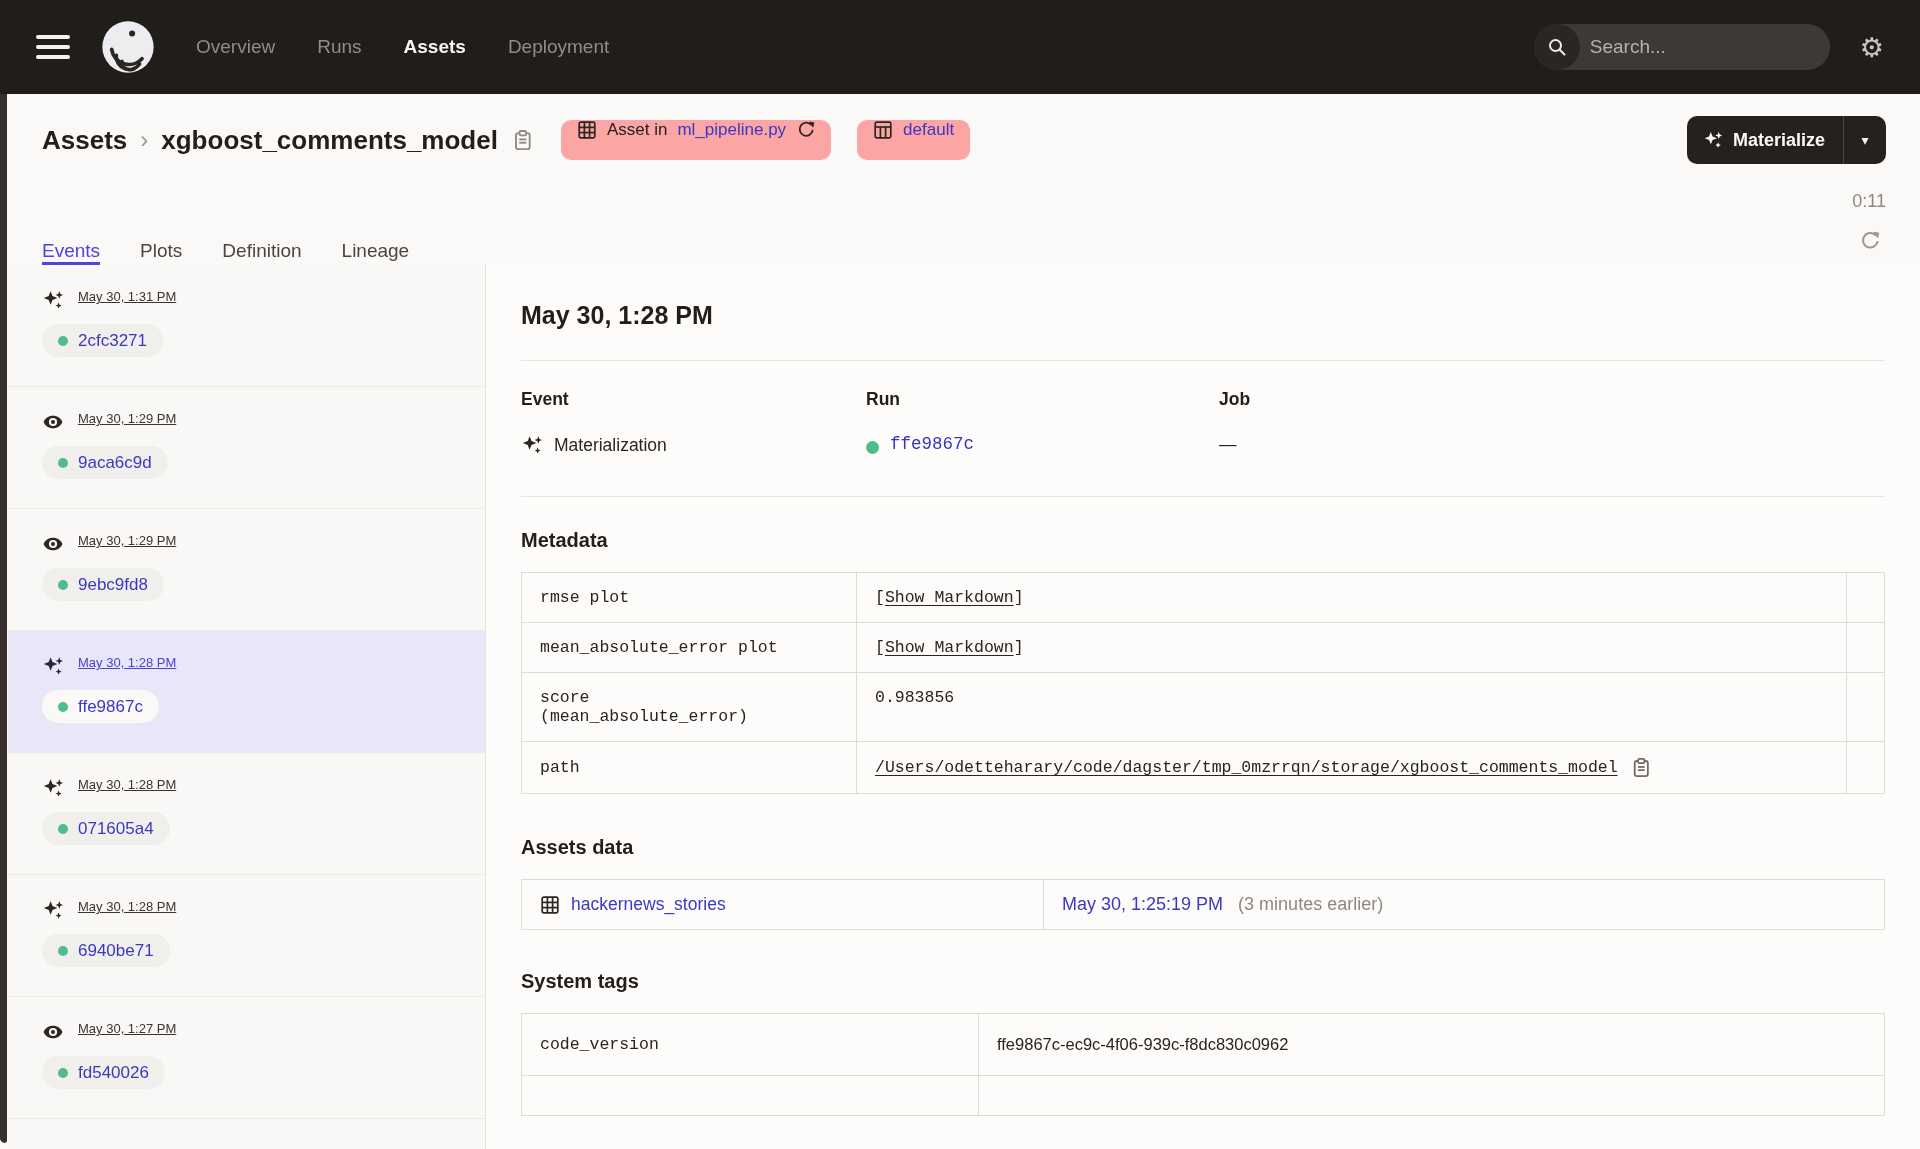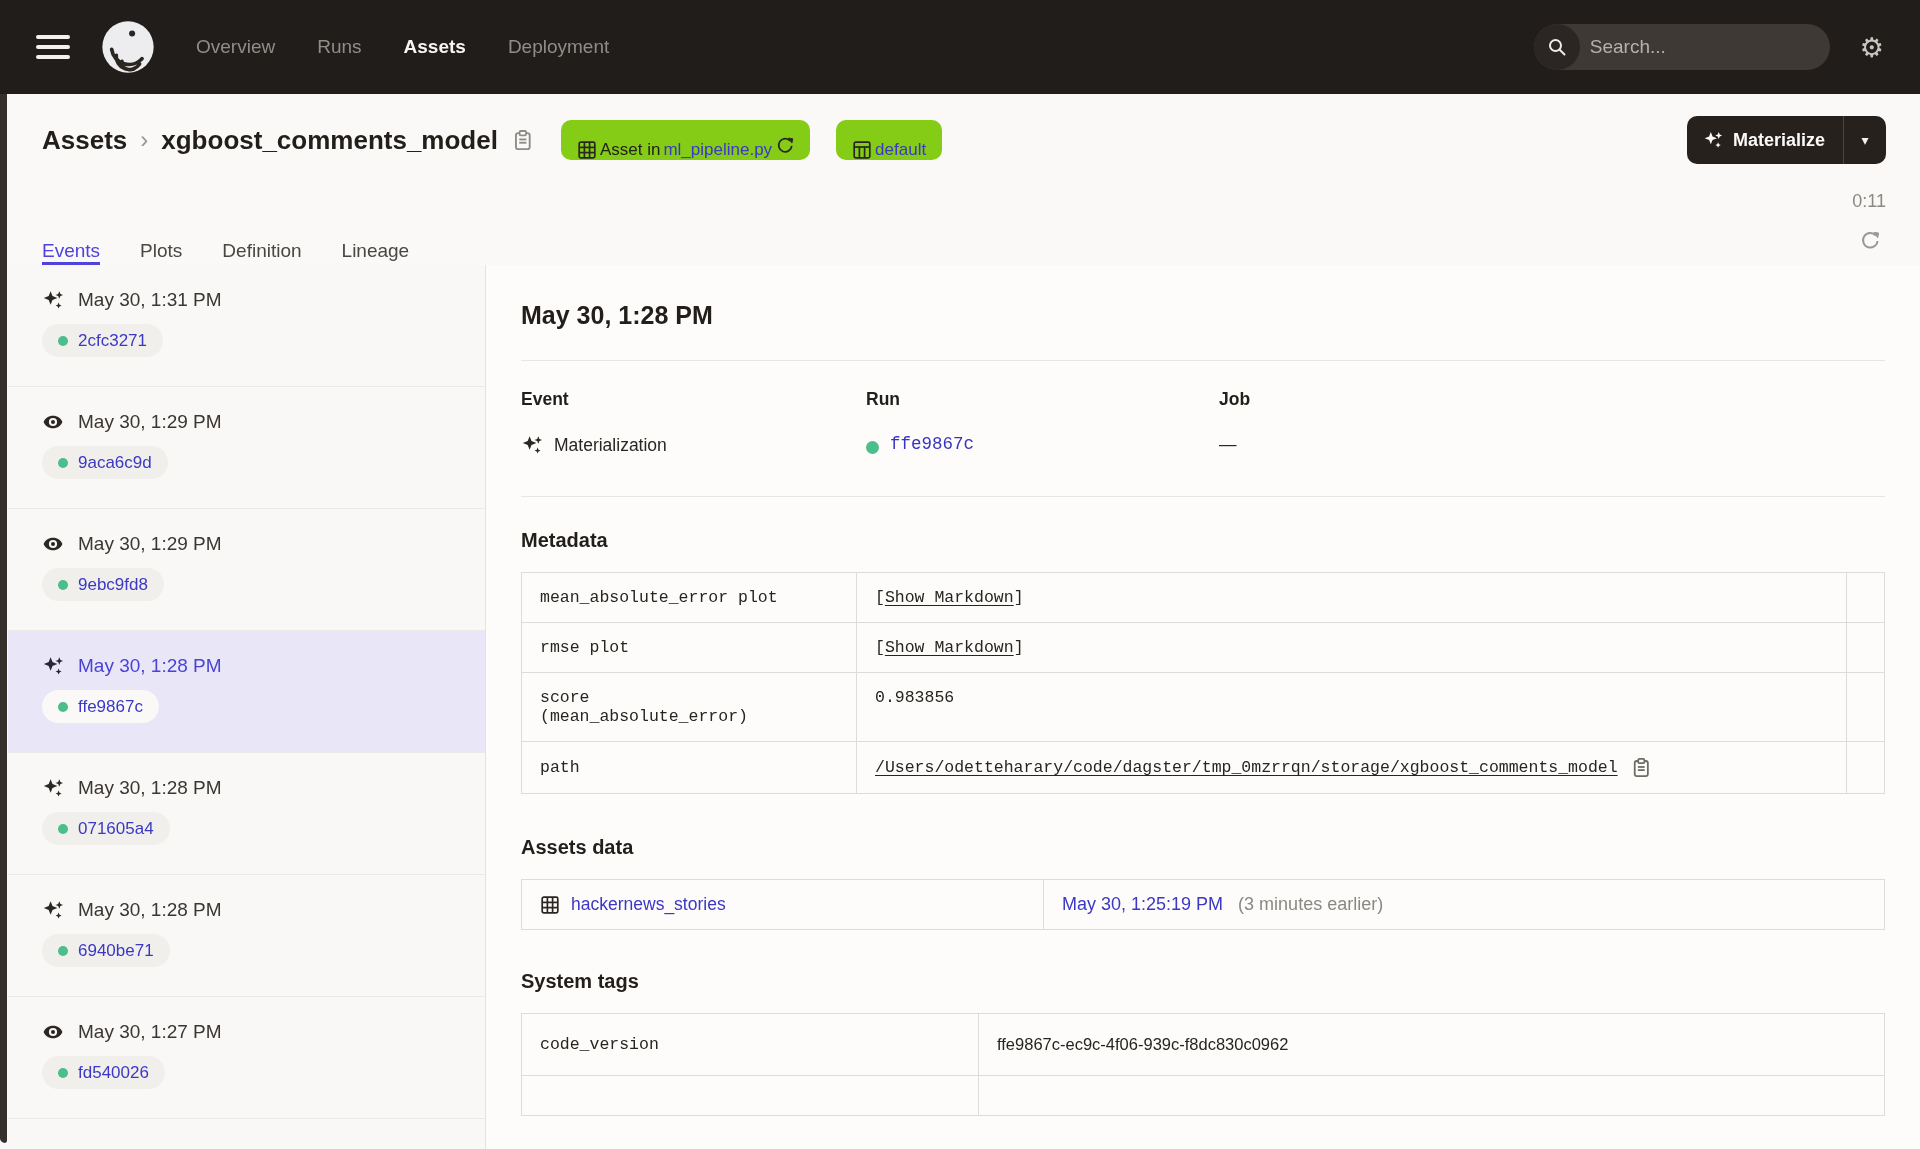--- a/index.html
+++ b/index.html
@@ -30,21 +30,21 @@
     border-bottom-left-radius:9px; border-bottom-right-radius:4px; }
 
   
   .header-row { display:flex; align-items:center; padding:22px 34px 0 42px; height:70px; }
   .breadcrumb { display:flex; align-items:center; gap:13px; font-size:26px; color:#221E1A; }
   .crumb-root { font-weight:bold; cursor:pointer; }
   .crumb-sep { color:#9A9792; font-size:24px; }
   .crumb-asset { font-weight:bold; }
   .icon-btn { color:#8F8C88; display:inline-flex; cursor:pointer; }
   .badges { display:flex; gap:26px; margin-left:28px; }
-  .badge { display:flex; align-items:flex-end; gap:3px; background:#84cc16; border-radius:10px;
+  .badge { display:flex; align-items:flex-start; gap:10px; background:#fca5a5; border-radius:10px;
     height:40px; padding:0 16px; font-size:17px; color:#221E1A; cursor:pointer; }
   .badge .link { color:#3B38C4; }
   .badge svg { color:#2A2622; }
   .badge .refresh { color:#8F8C88; }
   .mat-btn { margin-left:auto; display:flex; align-items:stretch; background:#26211D; border-radius:10px;
     height:48px; overflow:hidden; cursor:pointer; }
   .mat-main { display:flex; align-items:center; gap:10px; padding:0 18px 0 16px; color:#FBFAF9;
     font-size:18px; font-weight:bold; }
   .mat-div { width:1px; background:#4A4540; }
   .mat-caret { width:42px; display:flex; align-items:center; justify-content:center; color:#F4F2F0;
@@ -56,21 +56,21 @@
   .tab { font-size:19px; font-weight:500; color:#4A4641; padding-bottom:0; border-bottom:3px solid transparent; cursor:pointer; }
   .tab.active { color:#4F43DD; border-bottom-color:#4F43DD; }
   .timer-wrap { margin-left:auto; display:flex; align-items:center; gap:18px; padding-bottom:14px;
     color:#8C8985; font-size:18px;flex-direction:column; }
   .timer-wrap svg { color:#9B9894; cursor:pointer; }
 
   
   .content { display:flex; height:884px; }
   .sidebar { width:478px; margin-left:8px; flex:0 0 auto; background:#F9F8F6; border-right:1px solid #E5E3DF; }
   .ev-item { height:122px; padding:24px 26px 0 34px; border-bottom:1px solid #ECEAE6; cursor:pointer; }
-  .ev-time { display:flex; align-items:flex-start; gap:14px; font-size:19px; color:#3A3632; }
+  .ev-time { display:flex; align-items:flex-start; gap:14px; font-size:13px; color:#3A3632;text-decoration:underline; }
   .ev-time svg { color:#2B2723; flex:0 0 auto; }
   .ev-pill { margin-top:13px; display:inline-flex; align-items:center; gap:10px; height:33px;
     padding:0 16px; border-radius:17px; background:#F1EFEC; font-size:17px; color:#3B38C4; }
   .dot { width:10px; height:10px; border-radius:50%; background:#4CBE8C; flex:0 0 auto; }
   .ev-item.selected { background:#E9E6F8; }
   .ev-item.selected .ev-time { color:#4B43D6; }
   .ev-item.selected .ev-time svg { color:#2A2636; }
   .ev-item.selected .ev-pill { background:#FAF9F8; }
 
   .main { flex:1; background:#FDFCFB; padding:36px 35px 0 35px; }
@@ -375,26 +375,26 @@
 
       <h3 class="sec-h">Metadata</h3>
       <table class="kv">
         <colgroup>
             <col style="width:335px">
             <col>
             <col style="width:38px">
           </colgroup>
         <tbody>
             <tr>
-          <td class="k">mean_absolute_error plot</td>
+          <td class="k">rmse plot</td>
           <td class="v"><span>[</span><span class="u">Show Markdown</span><span>]</span></td>
           <td class="pad"></td>
         </tr>
         <tr>
-          <td class="k">rmse plot</td>
+          <td class="k">mean_absolute_error plot</td>
           <td class="v"><span>[</span><span class="u">Show Markdown</span><span>]</span></td>
           <td class="pad"></td>
         </tr>
         <tr>
           <td class="k">score
 (mean_absolute_error)</td>
           <td class="v" style="vertical-align:top;">0.983856</td>
           <td class="pad"></td>
         </tr>
         <tr>

